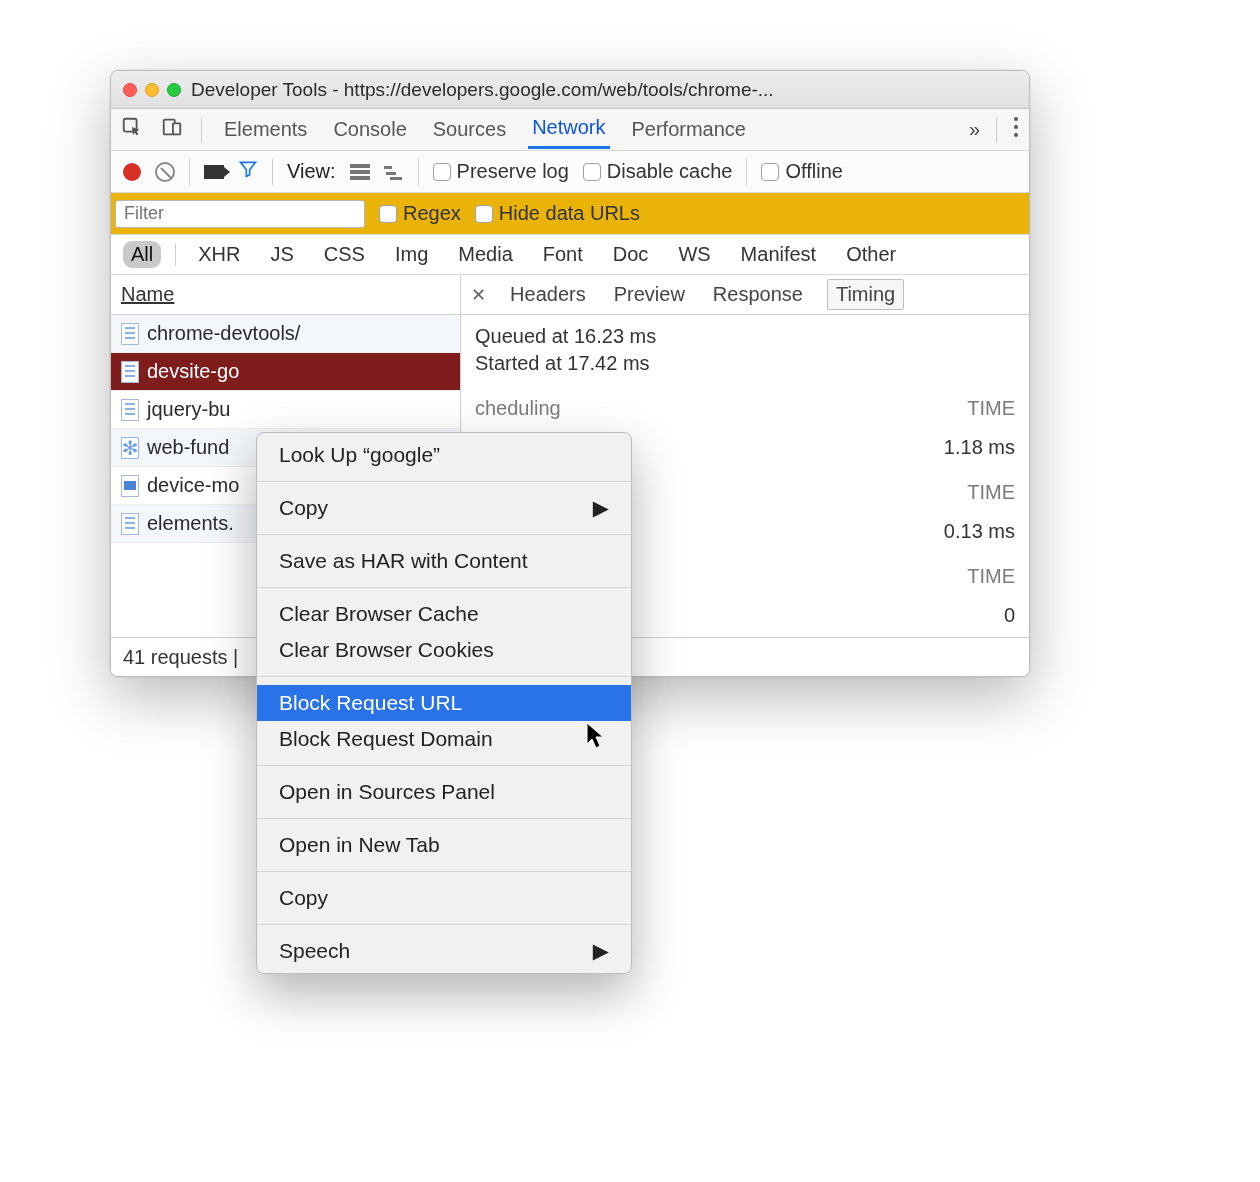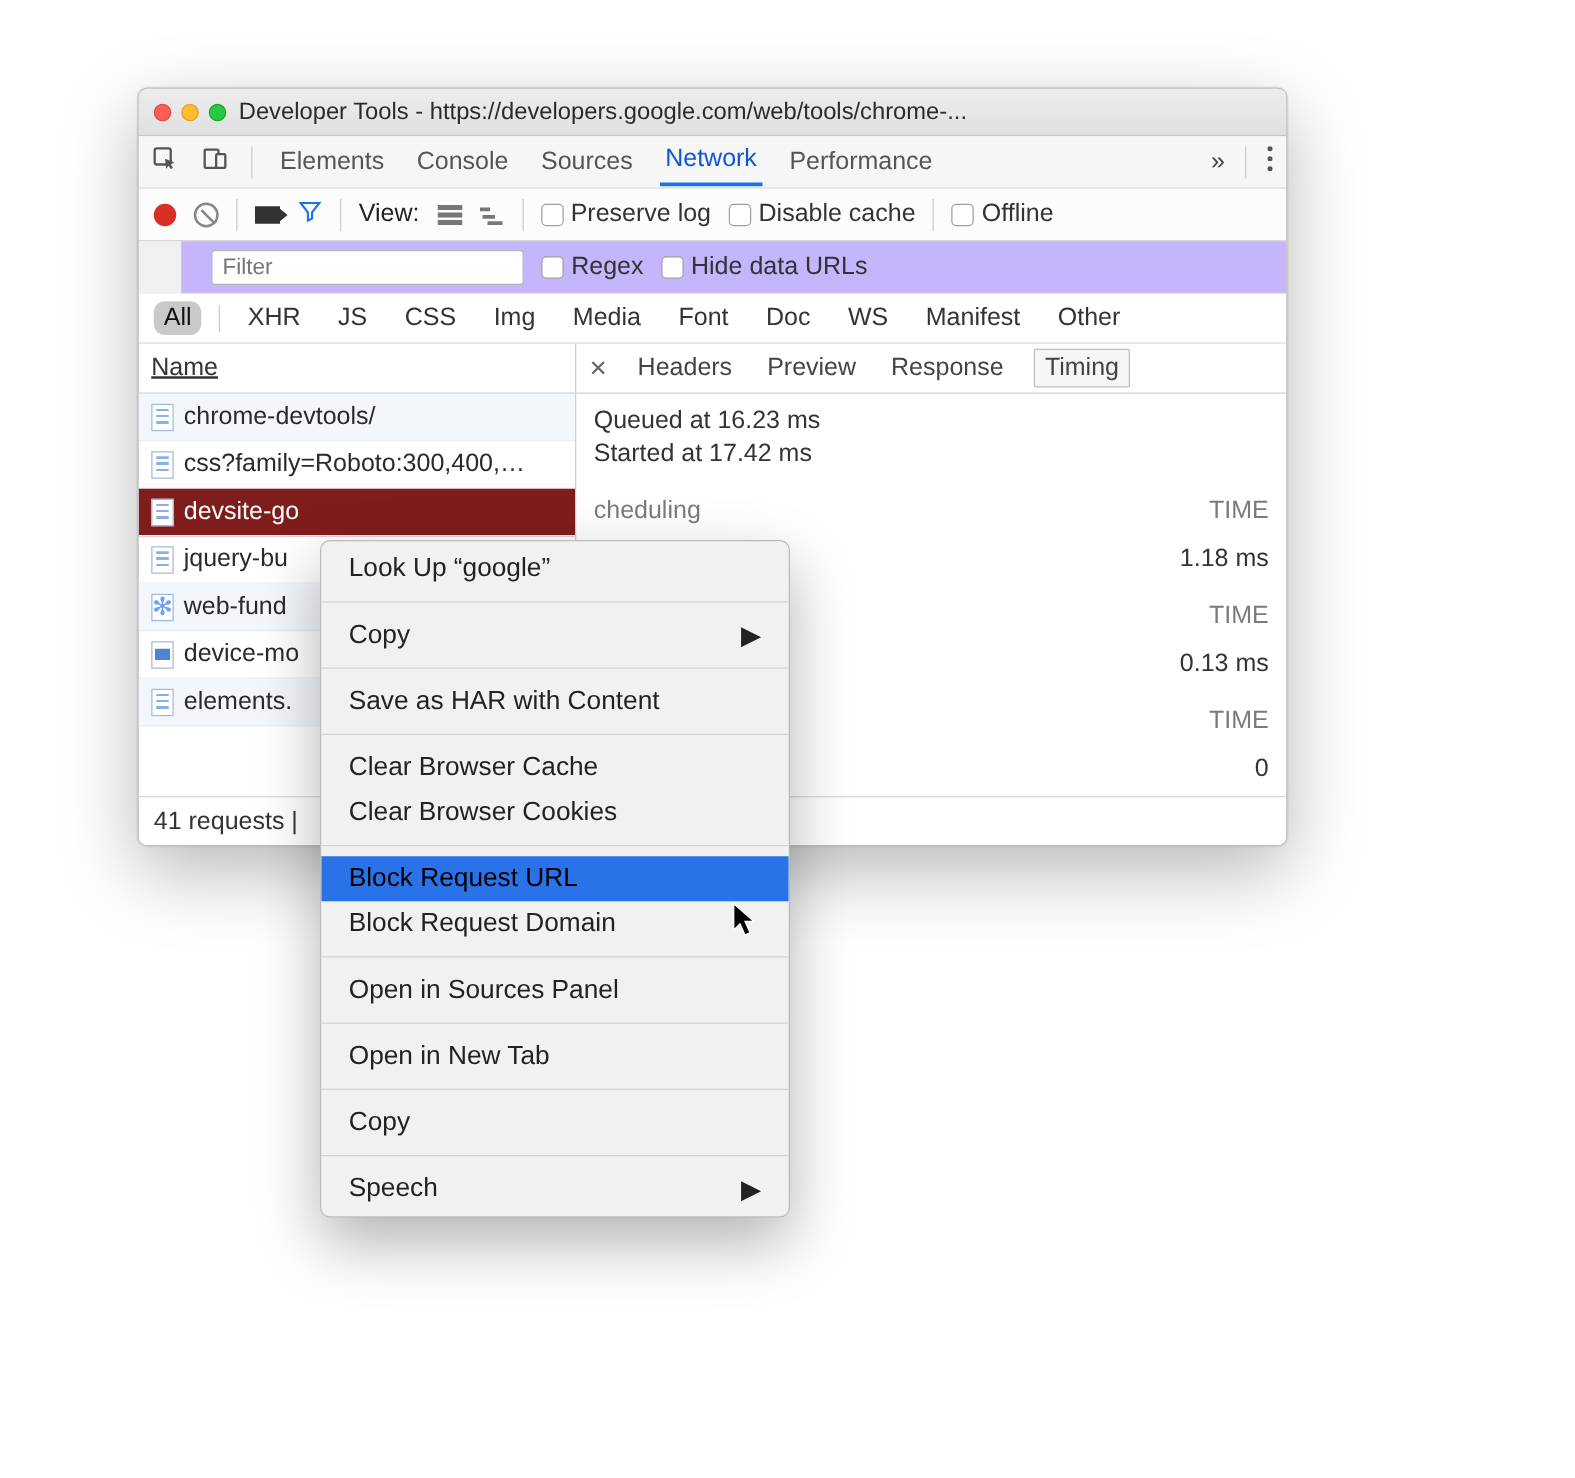--- a/index.html
+++ b/index.html
@@ -60,22 +60,22 @@
   .camera { width:20px; height:14px; background:#333; position:relative;}
   .camera::after { content:""; position:absolute; right:-6px; top:2px; border-left:6px solid #333; border-top:5px solid transparent; border-bottom:5px solid transparent;}
   .filter-icon svg { width:20px; height:20px; }
   .viewlabel { color:#222; }
   .tiny-icon { width:20px; height:18px; color:#777; display:flex; align-items:center;}
   .chk { display:flex; align-items:center; gap:6px; color:#333; }
   .chk-box { width:18px; height:18px; border:1px solid #a0a0a0; border-radius:4px; background:#fff; }
   
   .filterrow {
     display:flex; align-items:center; height:42px;
-    background:#c4b5fd; border-bottom:1px solid #d8d8d8;
-    padding:0 24px; gap:14px; font-size:20px; color:#333;margin-left:34px;
+    background:#eab308; border-bottom:1px solid #d8d8d8;
+    padding:0 4px; gap:14px; font-size:20px; color:#333;
   }
   .filter-input {
     width:250px; height:28px; border:1px solid #b8b8b8; border-radius:3px;
     padding:2px 8px; font-size:18px; color:#888; background:#fff;
   }
   
   .typesrow {
     display:flex; align-items:center; height:40px;
     background:#fff; border-bottom:1px solid #d8d8d8;
     padding:0 12px; gap:14px; font-size:20px; color:#333;
@@ -114,21 +114,21 @@
     background:#f1f1f1;
     border:1px solid #bcbcbc;
     border-radius:8px;
     box-shadow: 0 20px 50px rgba(0,0,0,0.30);
     font-size:21px; color:#222;
     overflow:hidden;
     z-index:10;
   }
   .ctxmenu .group { padding:4px 0;}
   .ctxmenu .item { height:36px; display:flex; align-items:center; padding:0 22px; justify-content:space-between;}
-  .ctxmenu .item.highlight { background:#2a72e8; color:#000000; }
+  .ctxmenu .item.highlight { background:#2a72e8; color:#ffffff; }
   .ctxmenu .sep { height:1px; background:#d4d4d4; margin:4px 0;}
   .cursor {
     position:absolute; left:586px; top:722px; z-index:20;
     font-size:26px; color:#000;
   }
   .cursor svg { width:20px; height:28px; }
 </style>
 </head>
 <body>
 
@@ -244,24 +244,20 @@
     <span class="chip">Other</span>
   </div>
 
   <div class="content">
     <div class="names">
       <div class="names-header">Name</div>
       <div class="row alt">
           <span class="doc-icon css"></span>
           <span>chrome-devtools/</span>
         </div>
-      <div class="row">
-          <span class="doc-icon css"></span>
-          <span>css?family=Roboto:300,400,…</span>
-        </div>
       <div class="row selected">
           <span class="doc-icon css"></span>
           <span>devsite-go</span>
         </div>
       <div class="row">
           <span class="doc-icon css"></span>
           <span>jquery-bu</span>
         </div>
       <div class="row alt">
           <span class="doc-icon gear">✻</span>

